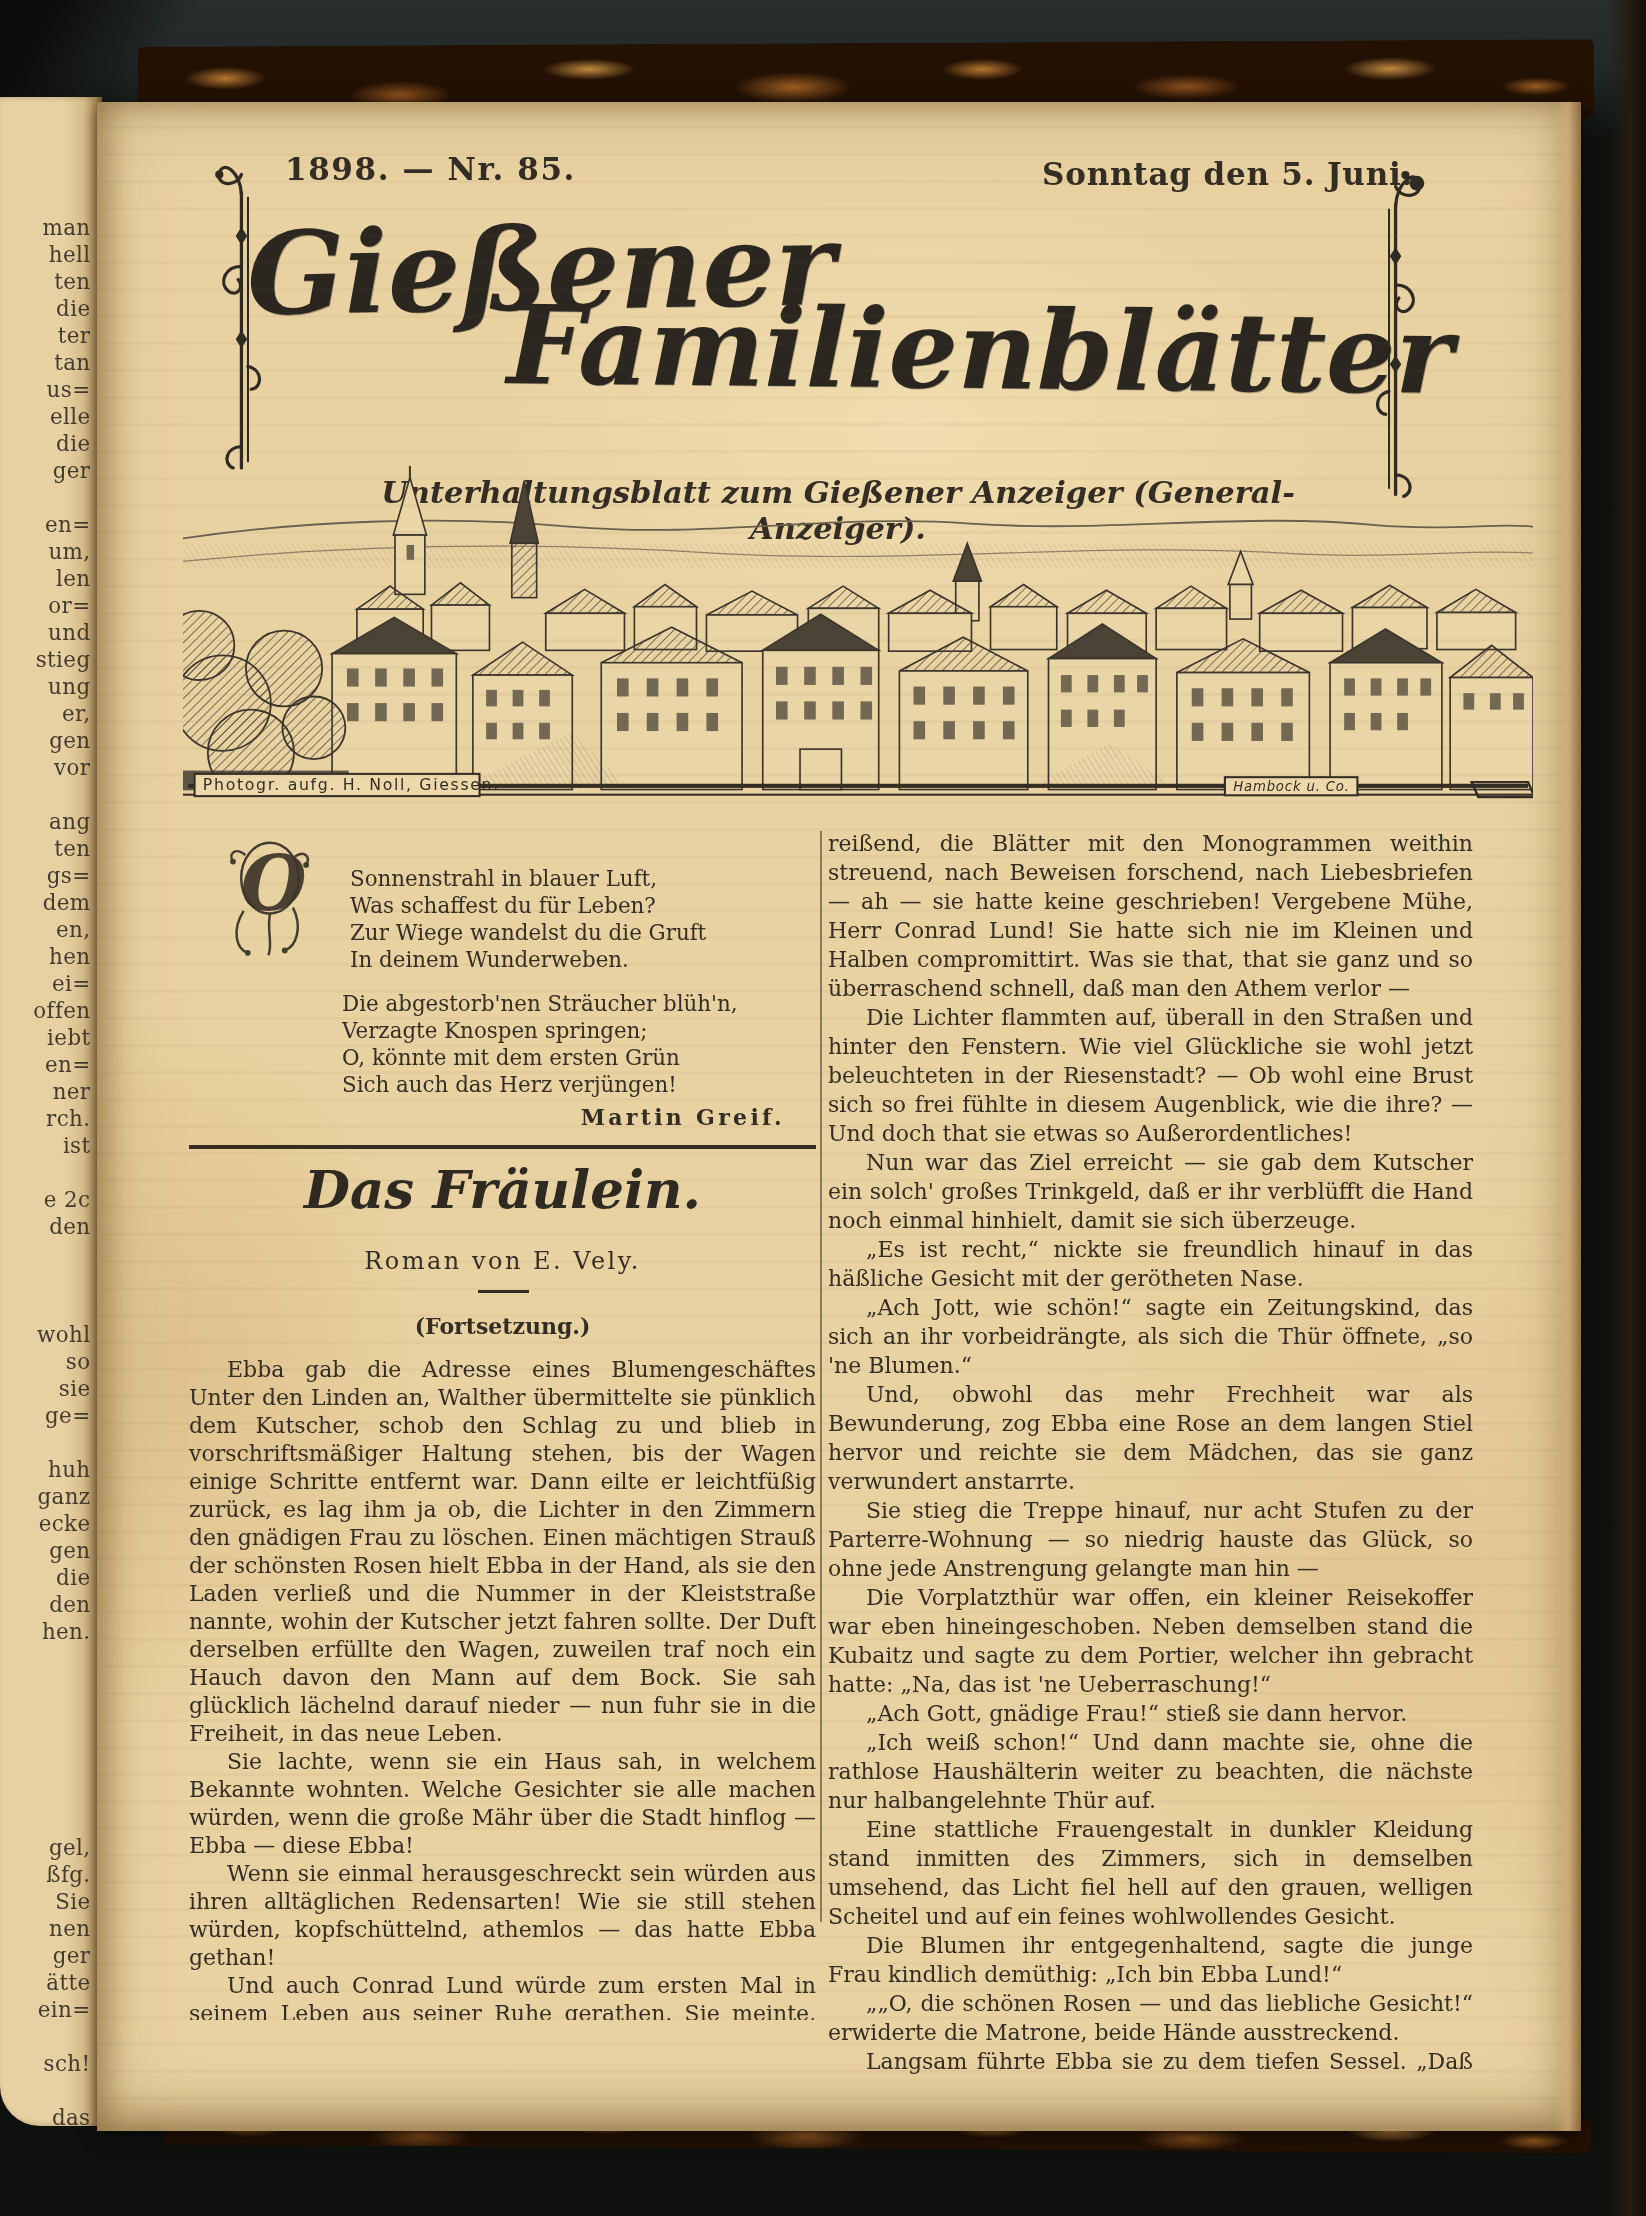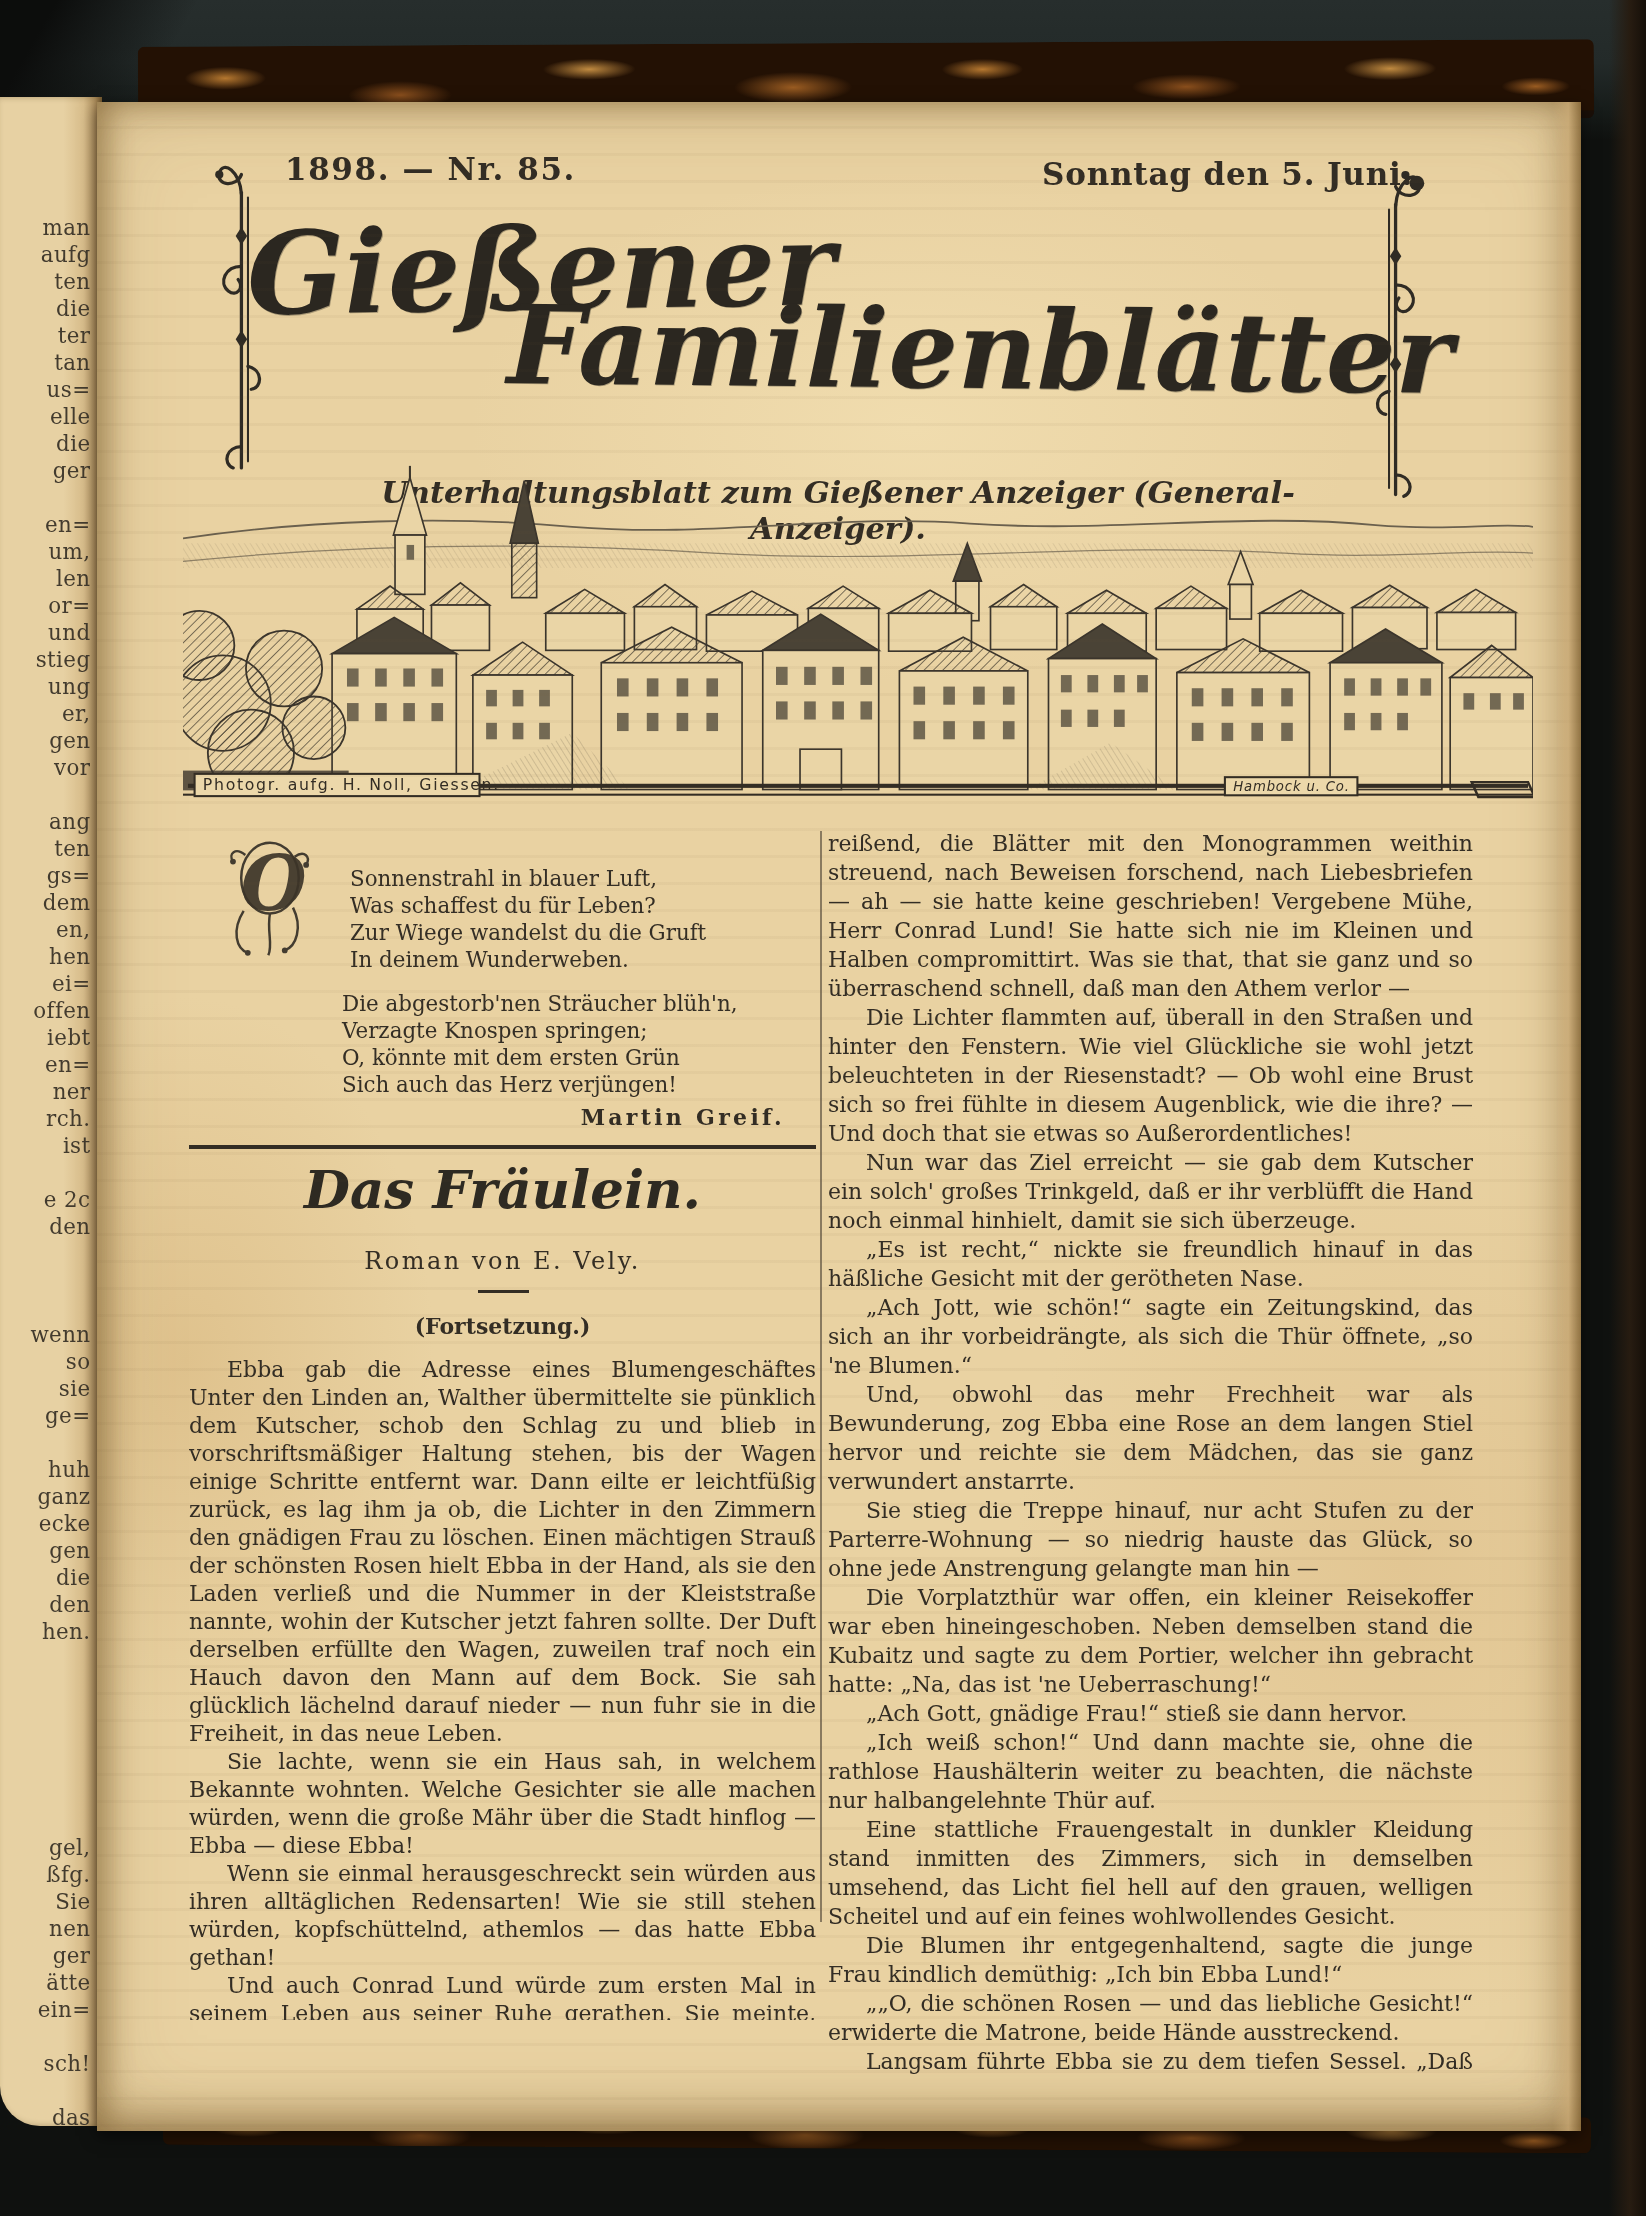--- a/index.html
+++ b/index.html
@@ -115,21 +115,21 @@
 <div class="bg-top"></div>
 <div class="bg-left-shadow"></div>
 <div class="book-edge-right"></div>
 <div class="binding binding-top"></div>
 <div class="binding binding-bottom"></div>
 
 <div class="prev-page">
   <div class="frags">
 
   <div class="frag">man</div>
-      <div class="frag">aufg</div>
+      <div class="frag">hell</div>
       <div class="frag">ten</div>
       <div class="frag">die</div>
       <div class="frag">ter</div>
       <div class="frag">tan</div>
       <div class="frag">us=</div>
       <div class="frag">elle</div>
       <div class="frag">die</div>
       <div class="frag">ger</div>
       <div class="frag"></div>
       <div class="frag">en=</div>
@@ -155,21 +155,21 @@
       <div class="frag">en=</div>
       <div class="frag">ner</div>
       <div class="frag">rch.</div>
       <div class="frag">ist</div>
       <div class="frag"></div>
       <div class="frag">e 2c</div>
       <div class="frag">den</div>
       <div class="frag"></div>
       <div class="frag"></div>
       <div class="frag"></div>
-      <div class="frag">wenn</div>
+      <div class="frag">wohl</div>
       <div class="frag">so</div>
       <div class="frag">sie</div>
       <div class="frag">ge=</div>
       <div class="frag"></div>
       <div class="frag">huh</div>
       <div class="frag">ganz</div>
       <div class="frag">ecke</div>
       <div class="frag">gen</div>
       <div class="frag">die</div>
       <div class="frag">den</div>

